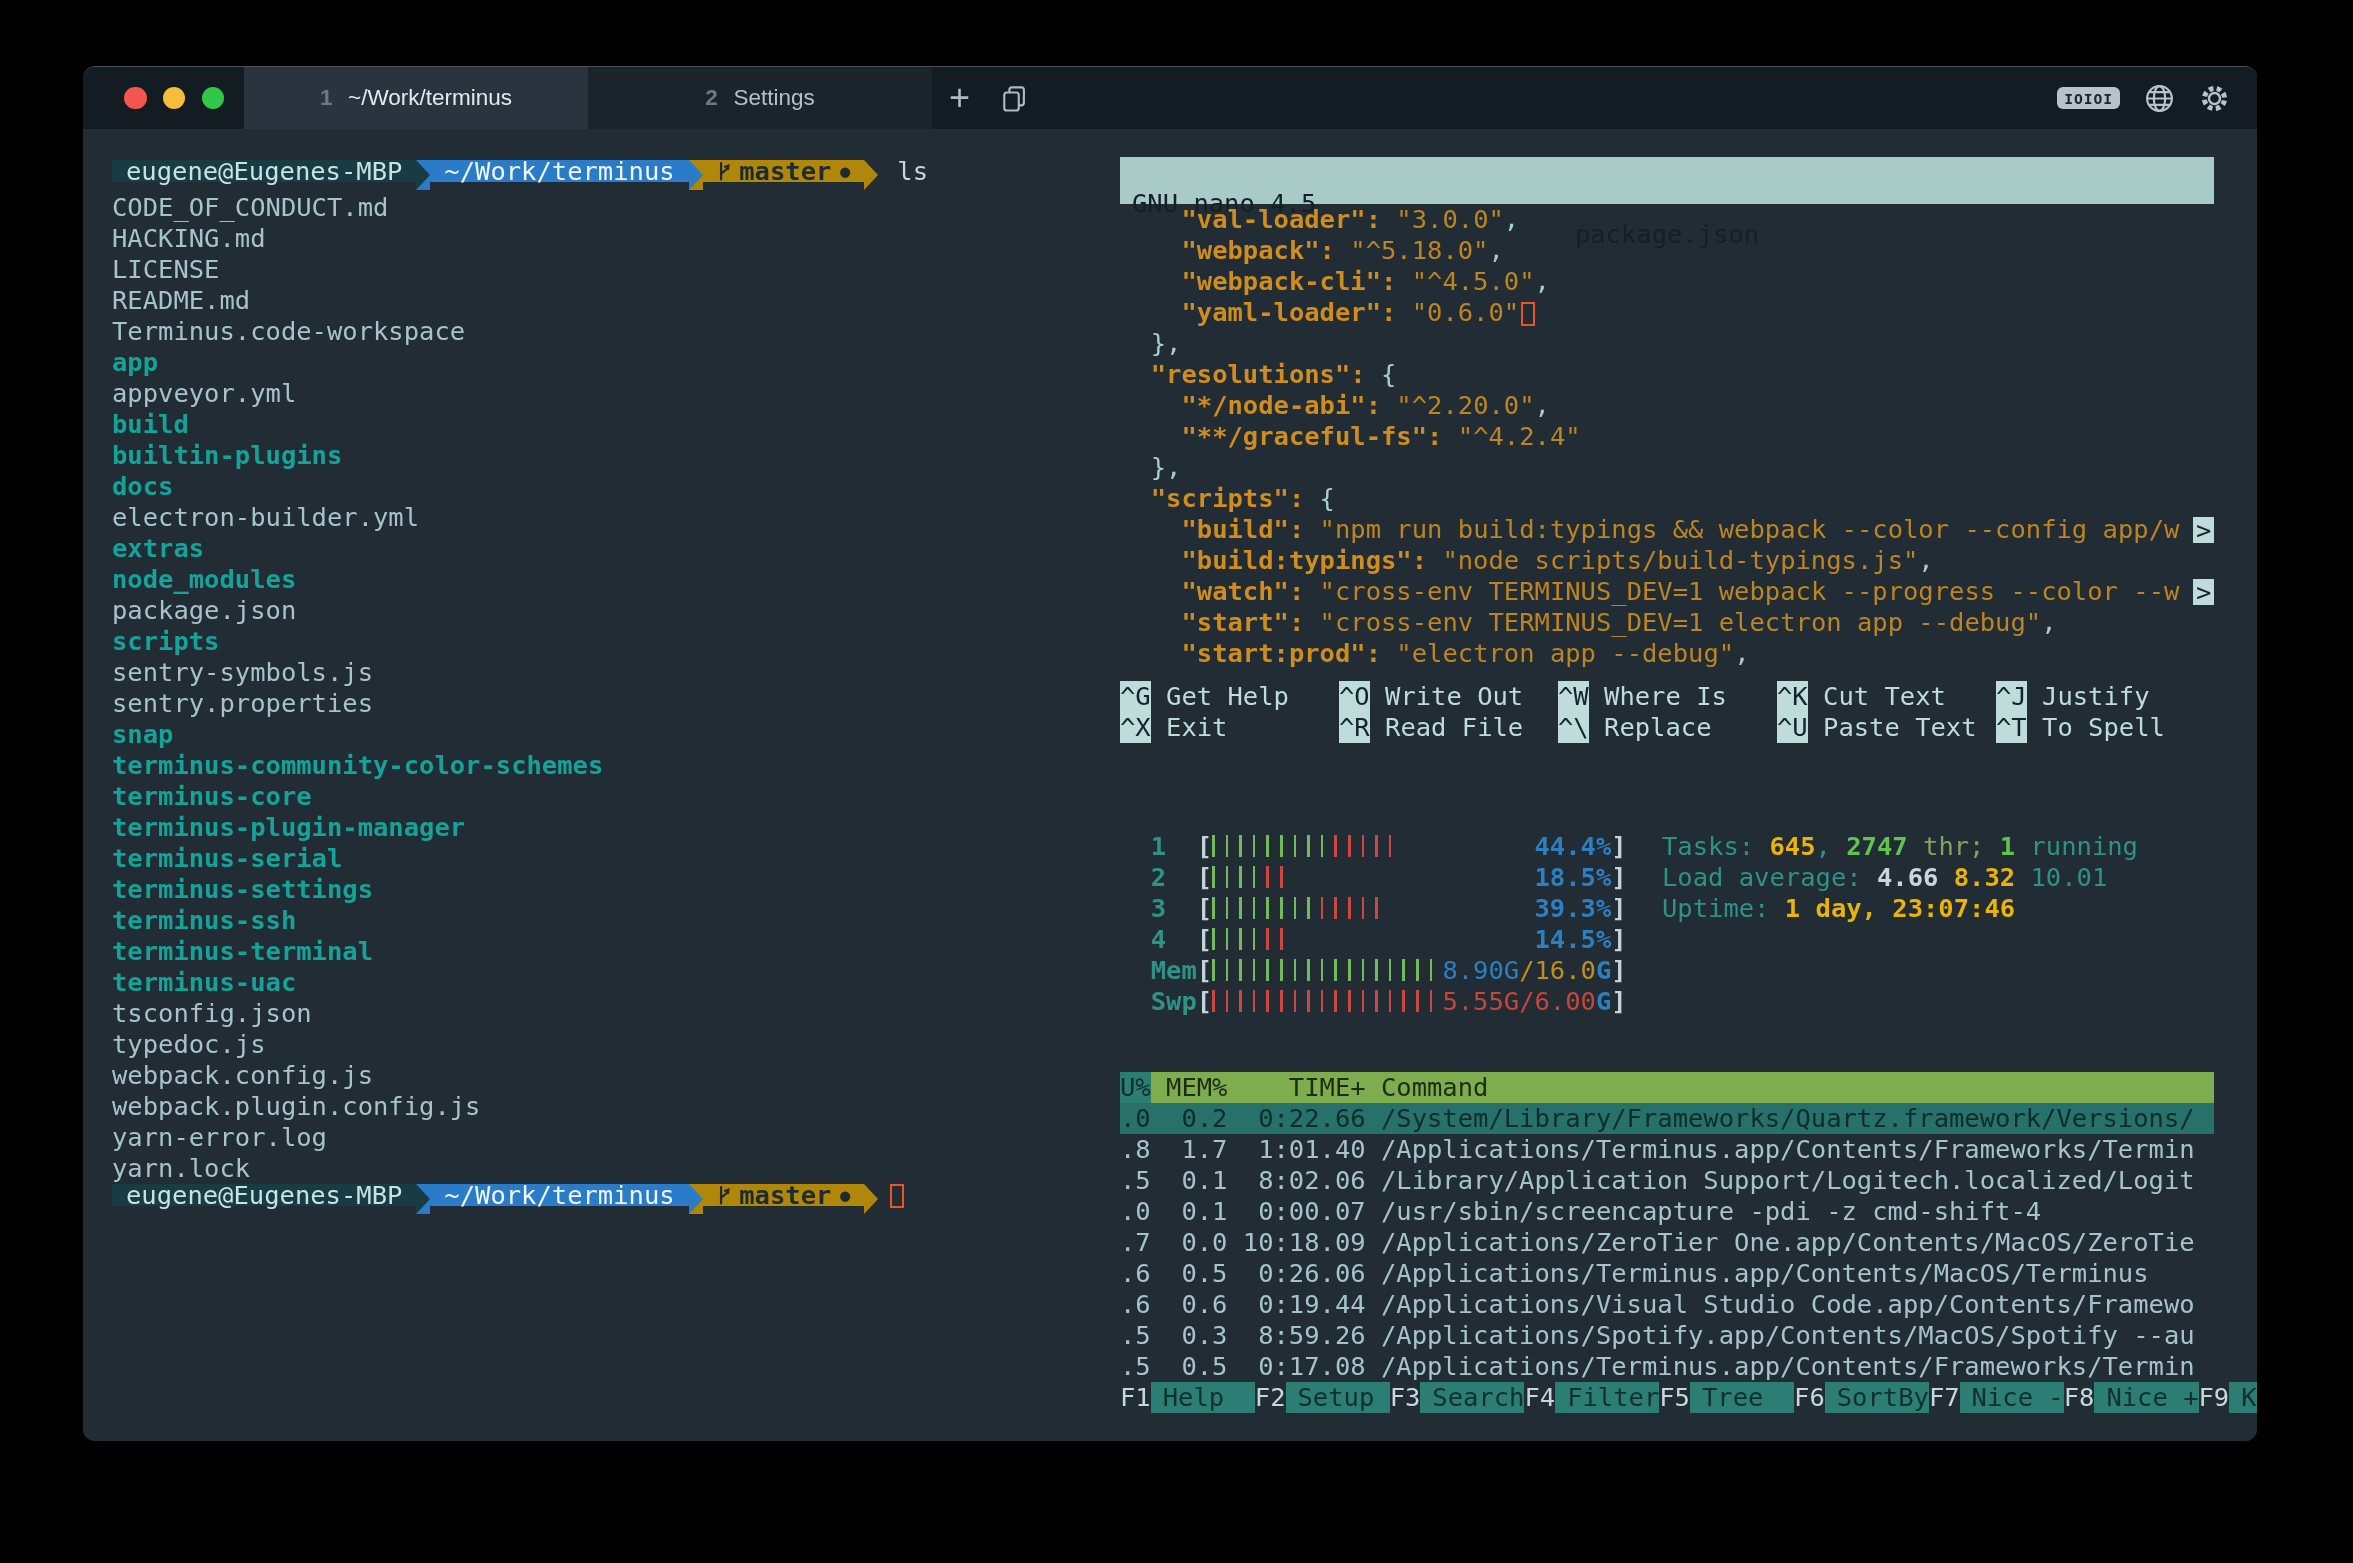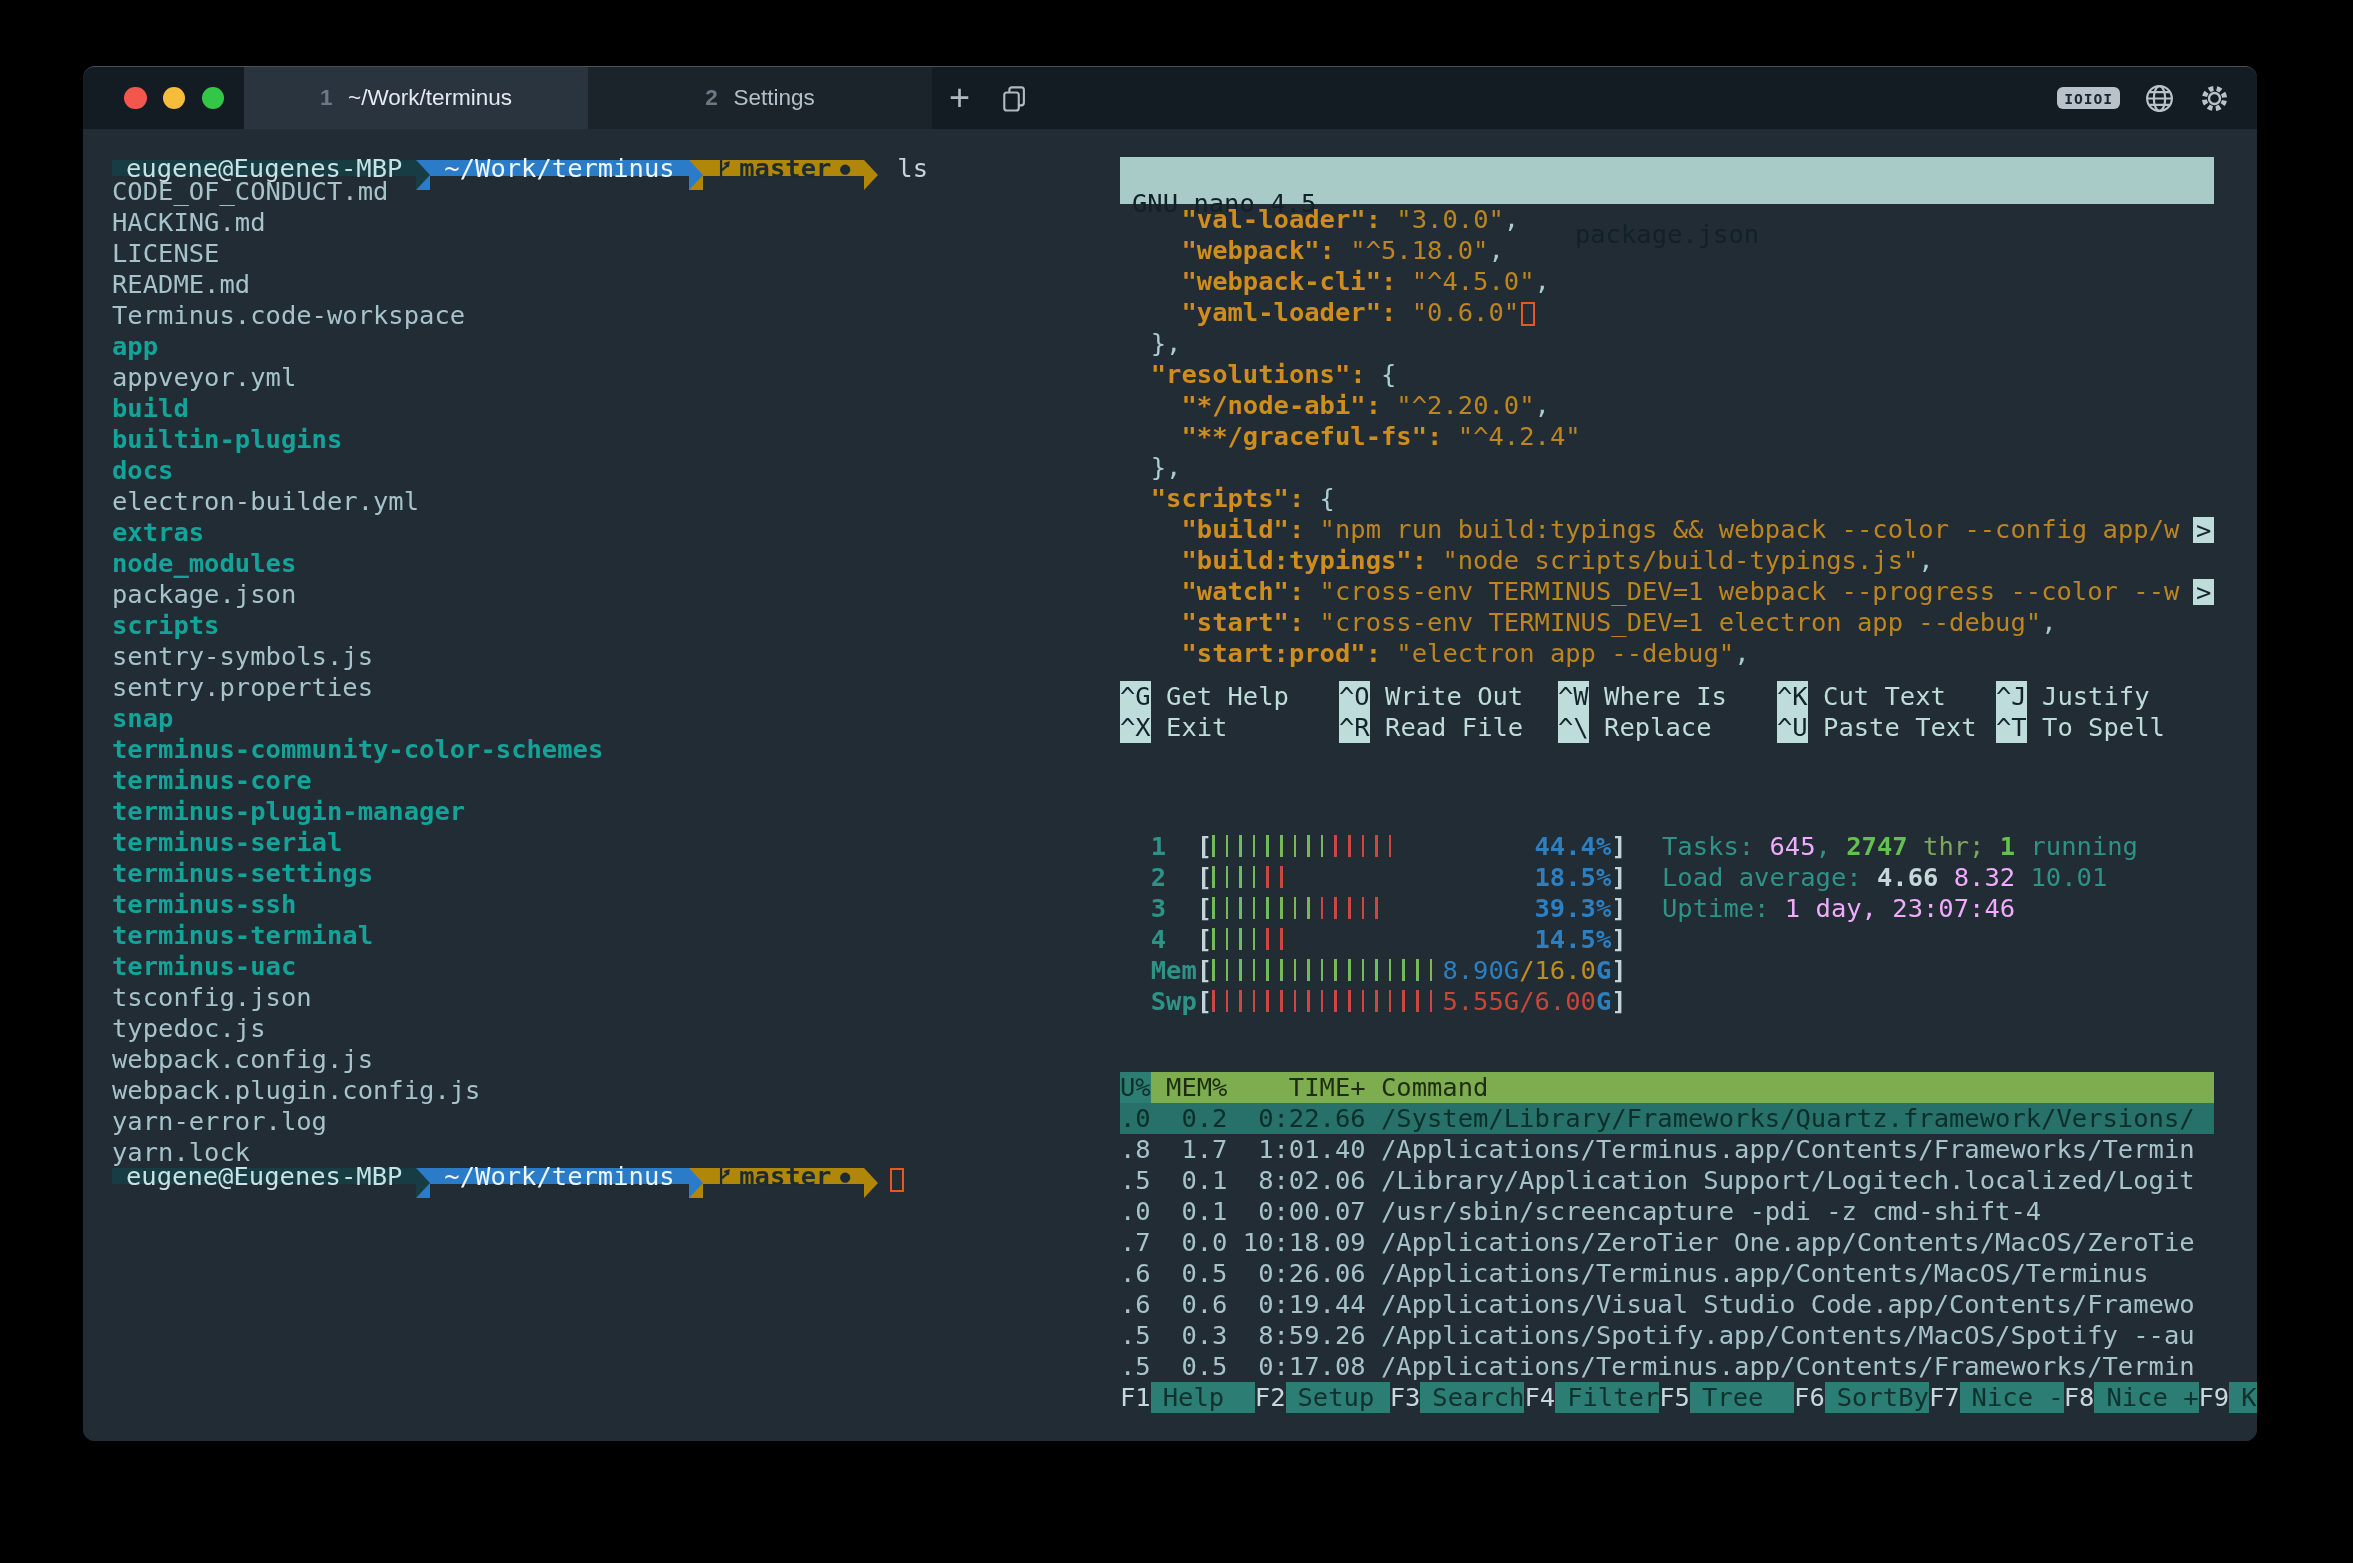--- a/index.html
+++ b/index.html
@@ -28,21 +28,21 @@
          border-radius:6px;padding:2.6px 7px;font-family:"DejaVu Sans Mono",monospace;}
   
   .content{position:absolute;left:0;top:62px;right:0;bottom:0;background:#212c35;
            font-size:25.5px;line-height:31px;color:#a6c3c9;}
   .pane{position:absolute;}
   #left-pane{left:29px;top:31px;width:976px;}
   .line{height:31px;white-space:pre;overflow:hidden;}
   .fl.dir{color:#14a398;font-weight:700;}
   .fl.file{color:#a6c3c9;}
   
-  .prompt-line{display:flex;height:16px;align-items:stretch;margin-bottom:0;}
+  .prompt-line{display:flex;height:22px;align-items:stretch;margin-bottom:10px;}
   .seg{display:flex;align-items:center;padding:0 14px;white-space:pre;}
   .seg-user{background:#173c43;color:#c9e2e4;}
   .seg-path{background:#2a7cc9;color:#eef6fb;}
   .seg-git{background:#b08708;color:#1d2b33;font-weight:600;gap:8.6px;}
   .arr{width:0;height:0;border-top:15.6px solid transparent;border-bottom:15.6px solid transparent;border-left:14px solid transparent;}
   .arr1{border-left-color:#173c43;background:#2a7cc9;}
   .arr2{border-left-color:#2a7cc9;background:#b08708;}
   .arr3{border-left-color:#b08708;}
   .git-dot{font-size:17.3px;}
   .cmd{color:#c7d3d9;margin-left:19px;display:flex;align-items:center;}
@@ -67,21 +67,21 @@
   .meter-line{height:31px;white-space:pre;}
   .m-lbl{display:inline-block;width:5ch;color:#2f9287;font-weight:700;white-space:pre;}
   .m-br{color:#c2d4d9;font-weight:700;}
   .m-body{display:inline-block;position:relative;width:26ch;height:31px;vertical-align:top;}
   .bar{display:inline-block;width:2.6px;height:21.6px;margin-right:11px;margin-top:4.3px;vertical-align:top;}
   .bar.g{background:#74b95c;}
   .bar.r{background:#cd4742;}
   .m-val{position:absolute;right:0;top:0;}
   .s-lbl{color:#2f9287;}
   .s-teal{color:#2f9287;}
-  .s-tealb{color:#f0abfc;font-weight:400;}
+  .s-tealb{color:#eab308;font-weight:700;}
   .s-greenb{color:#63c24f;font-weight:700;}
   .s-olive{color:#7fa65b;}
   .s-greyb{color:#c6d8dc;font-weight:700;}
   .s-blue{color:#2d7fc0;}
   .s-blueb{color:#2d7fc0;font-weight:700;}
   .s-orange{color:#bf8f1e;}
   .s-red{color:#c8453a;}
   #htop-stats{position:absolute;left:542px;top:0;}
   #proc-table{margin-top:55px;}
   .prow{display:flex;height:31px;white-space:pre;overflow:hidden;}

